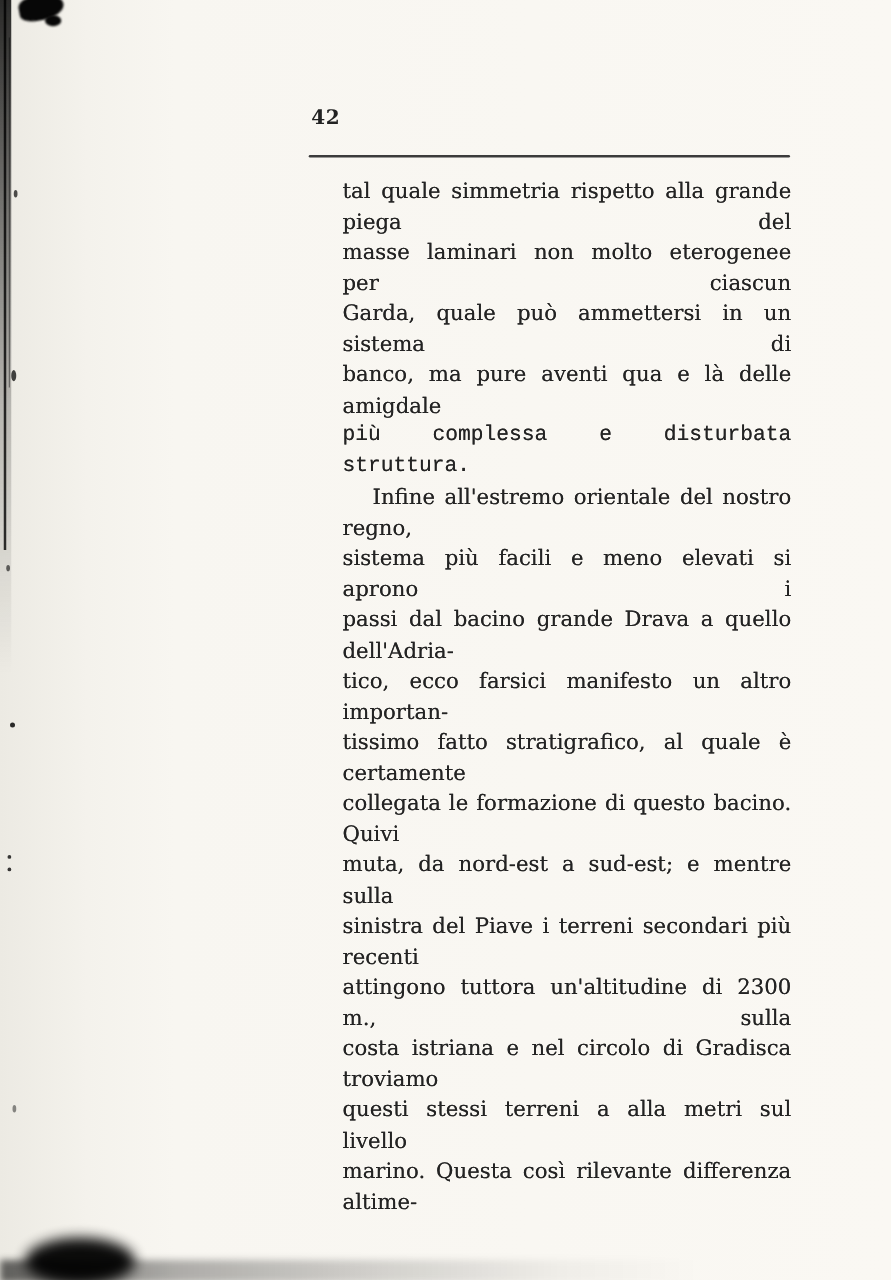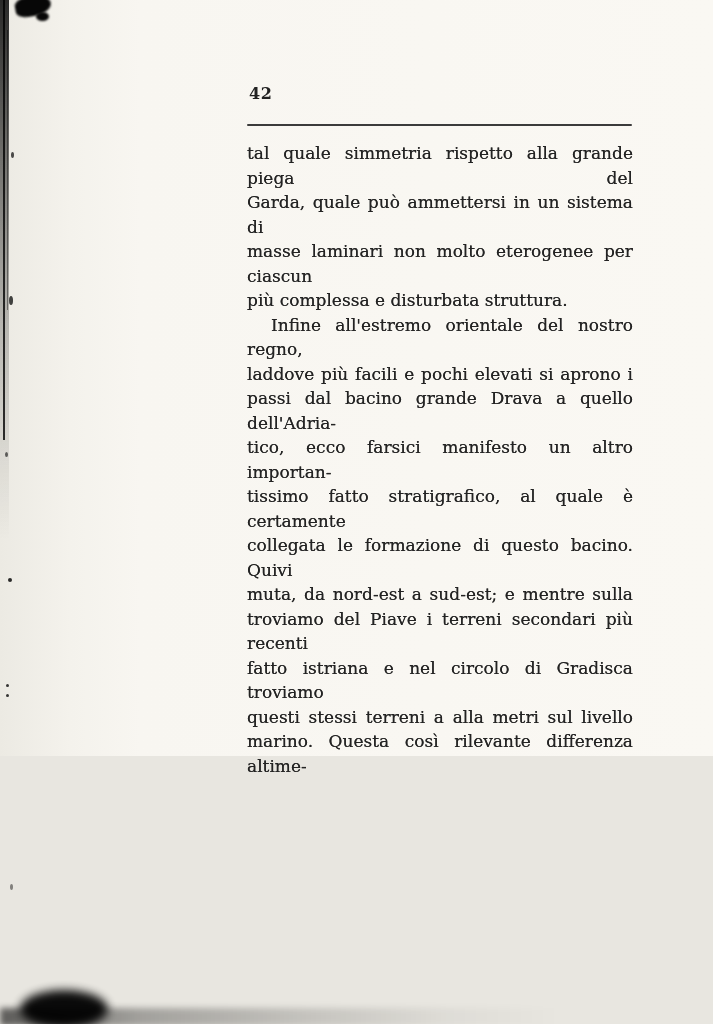--- a/index.html
+++ b/index.html
@@ -9,21 +9,21 @@
   body {
     width: 713px;
     height: 1024px;
     overflow: hidden;
     font-family: "DejaVu Serif", serif;
     background: #e8e6e0;
   }
   .page {
     position: relative;
     width: 713px;
-    height: 756px;
+    height: 1024px;
     background: linear-gradient(90deg, #eceae3 0px, #f4f2ec 70px, #f8f6f1 140px, #faf8f3 100%);
   }
 
   
   .page-number {
     position: absolute;
     left: 249px;
     top: 84px;
     font-size: 16px;
     font-weight: bold;
@@ -46,23 +46,25 @@
     width: 386px;
     font-size: 17px;
     color: #232323;
     text-shadow: 0 0 0.45px rgba(20,20,20,0.75);
   }
   .line {
     line-height: 24.5px;
     text-align: justify;
     text-align-last: justify;
     white-space: normal;
+    margin-left: 27px;
   }
   .line.last {
     text-align-last: left;
+    font-family: Liberation Mono, monospace;
   }
   .line.indent {
     text-indent: 24px;
   }
 
   
   .artifact { position: absolute; pointer-events: none; }
   .edge-strip {
     left: 0; top: 0; width: 9px; height: 540px;
     background: linear-gradient(180deg,
@@ -135,29 +137,31 @@
   <div class="artifact blob mark-5"></div>
   <div class="artifact blob mark-6"></div>
   <div class="artifact blob mark-7"></div>
   <div class="artifact smudge-bottom"></div>
   <div class="artifact strip-bottom"></div>
 
   <div class="page-number">42</div>
   <div class="header-rule"></div>
   <div class="text-block">
       <div class="line">tal quale simmetria rispetto alla grande piega del</div>
+      <div class="line">masse laminari non molto eterogenee per ciascun</div>
       <div class="line">Garda, quale può ammettersi in un sistema di</div>
-      <div class="line">masse laminari non molto eterogenee per ciascun</div>
+      <div class="line">banco, ma pure aventi qua e là delle amigdale</div>
       <div class="line last">più complessa e disturbata struttura.</div>
       <div class="line indent">Infine all'estremo orientale del nostro regno,</div>
-      <div class="line">laddove più facili e pochi elevati si aprono i</div>
+      <div class="line">sistema più facili e meno elevati si aprono i</div>
       <div class="line">passi dal bacino grande Drava a quello dell'Adria-</div>
       <div class="line">tico, ecco farsici manifesto un altro importan-</div>
       <div class="line">tissimo fatto stratigrafico, al quale è certamente</div>
       <div class="line">collegata le formazione di questo bacino. Quivi</div>
       <div class="line">muta, da nord-est a sud-est; e mentre sulla</div>
-      <div class="line">troviamo del Piave i terreni secondari più recenti</div>
-      <div class="line">fatto istriana e nel circolo di Gradisca troviamo</div>
+      <div class="line">sinistra del Piave i terreni secondari più recenti</div>
+      <div class="line">attingono tuttora un'altitudine di 2300 m., sulla</div>
+      <div class="line">costa istriana e nel circolo di Gradisca troviamo</div>
       <div class="line">questi stessi terreni a alla metri sul livello</div>
       <div class="line">marino. Questa così rilevante differenza altime-</div>
     </div>
 
 </div>
 
 </body></html>

